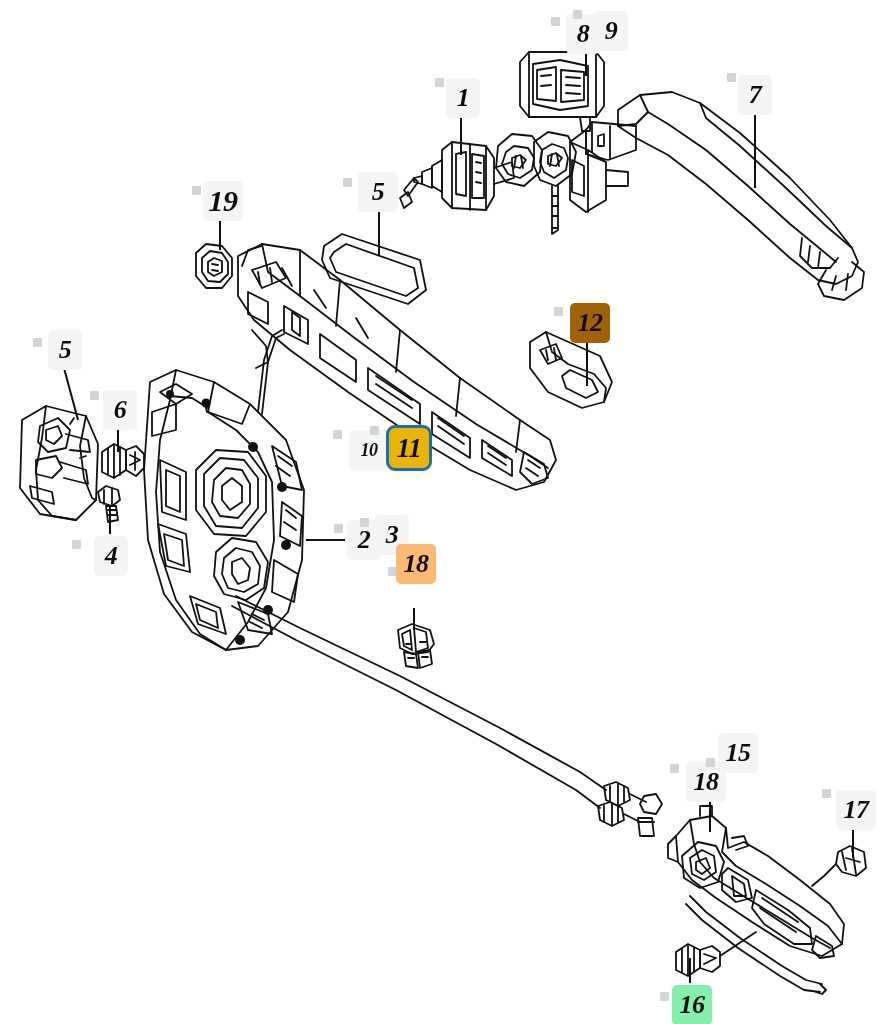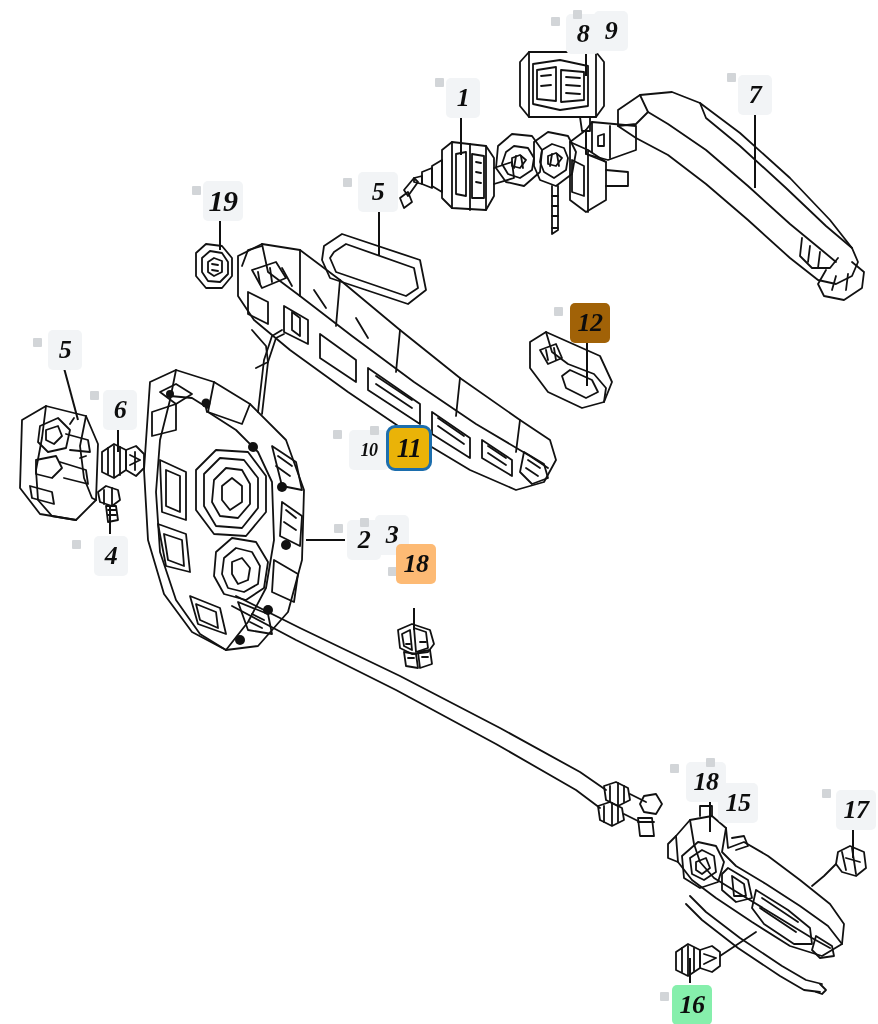--- a/index.html
+++ b/index.html
@@ -309,20 +309,20 @@
       <div class="callout sel" style="left: 386px; top: 425px; width: 46px; height: 46px; font-size: 27px; background: #eab308; border-color: rgb(28, 110, 173);">11</div>
       <div class="marker" style="left: 334px; top: 524px; background: rgb(210, 213, 216);"></div>
       <div class="callout" style="left: 347px; top: 520px; width: 34px; height: 40px; font-size: 26px; background: rgb(242, 244, 246);">2</div>
       <div class="marker" style="left: 360px; top: 518px; background: rgb(210, 213, 216);"></div>
       <div class="callout" style="left: 375px; top: 515px; width: 34px; height: 40px; font-size: 26px; background: rgb(242, 244, 246);">3</div>
       <div class="marker" style="left: 388px; top: 567px; background: rgb(210, 213, 216);"></div>
       <div class="callout" style="left: 396px; top: 544px; width: 40px; height: 40px; font-size: 26px; background: #fdba74; text-align: right;">18</div>
       <div class="marker" style="left: 670px; top: 764px; background: rgb(210, 213, 216);"></div>
       <div class="callout" style="left: 686px; top: 762px; width: 40px; height: 40px; font-size: 26px; background: rgb(242, 244, 246);">18</div>
       <div class="marker" style="left: 706px; top: 758px; background: rgb(210, 213, 216);"></div>
-      <div class="callout" style="left: 718px; top: 783px; width: 40px; height: 40px; font-size: 26px; background: rgb(242, 244, 246);">15</div>
+      <div class="callout" style="left: 718px; top: 733px; width: 40px; height: 40px; font-size: 26px; background: rgb(242, 244, 246);">15</div>
       <div class="marker" style="left: 822px; top: 789px; background: rgb(210, 213, 216);"></div>
       <div class="callout" style="left: 836px; top: 790px; width: 40px; height: 40px; font-size: 26px; background: rgb(242, 244, 246);">17</div>
       <div class="marker" style="left: 660px; top: 992px; background: rgb(210, 213, 216);"></div>
       <div class="callout" style="left: 672px; top: 985px; width: 40px; height: 40px; font-size: 26px; background: #86efac;">16</div>
     </div>
 
 </div>
 
 </body></html>

